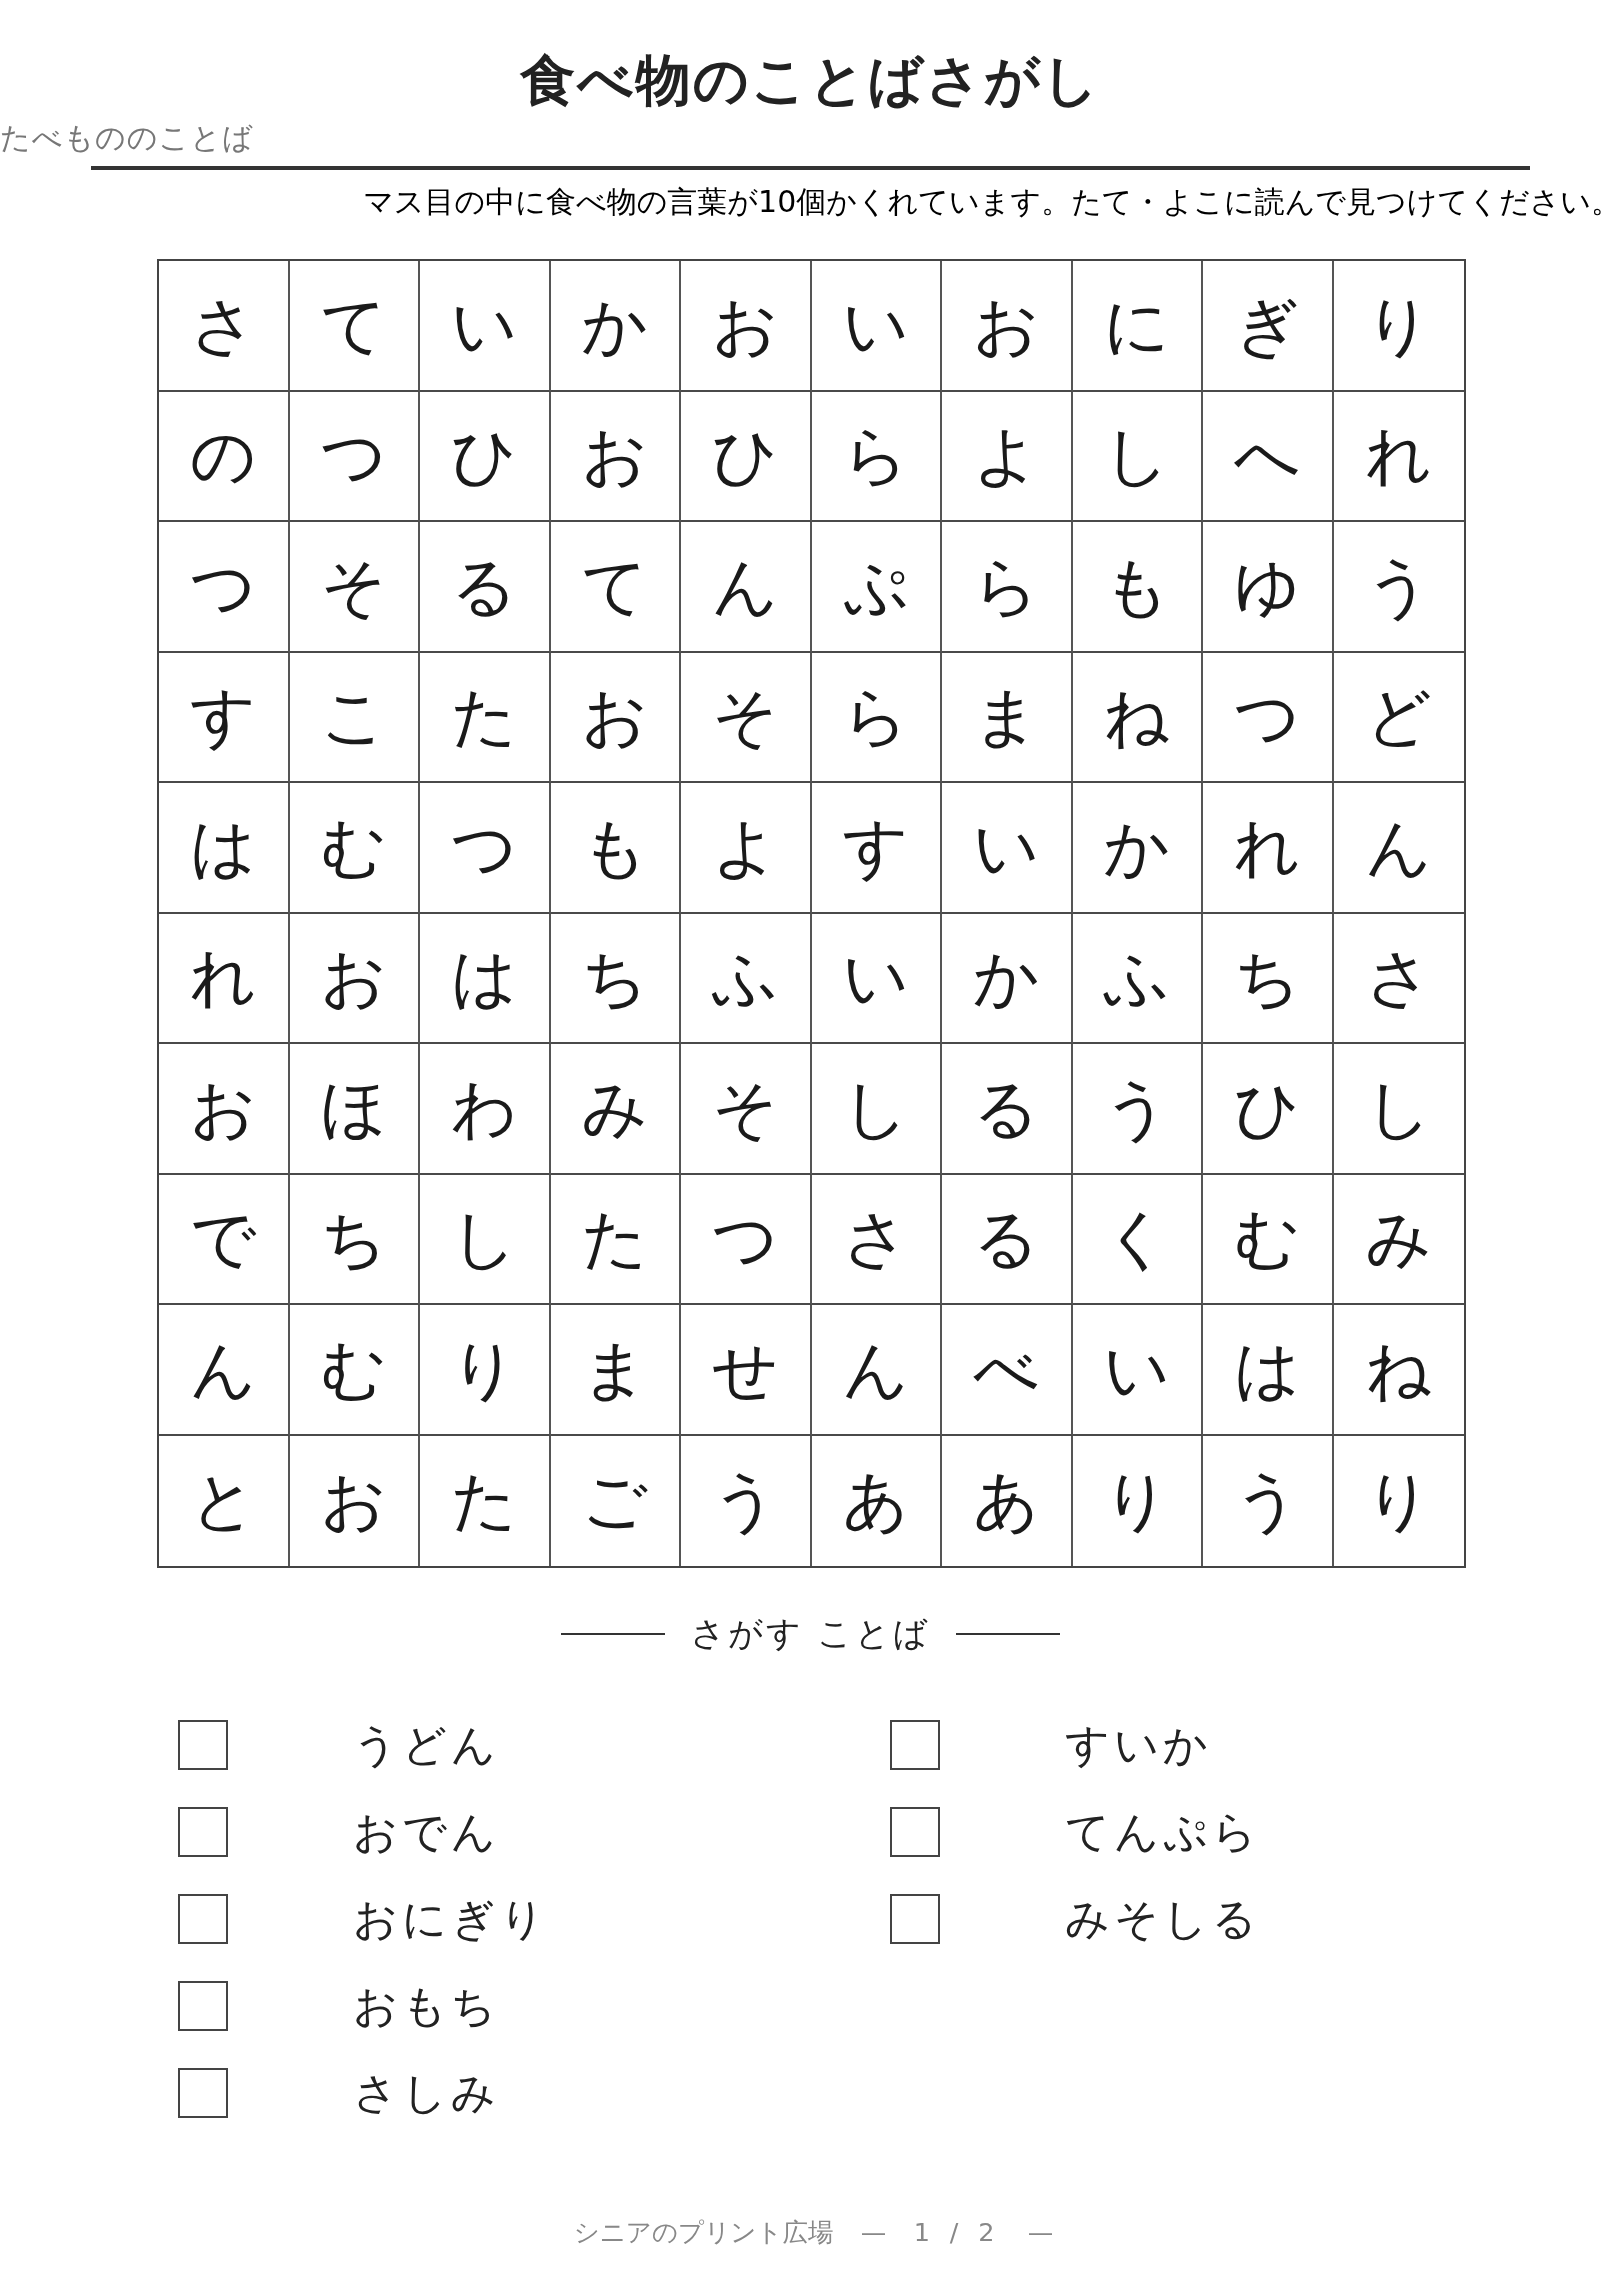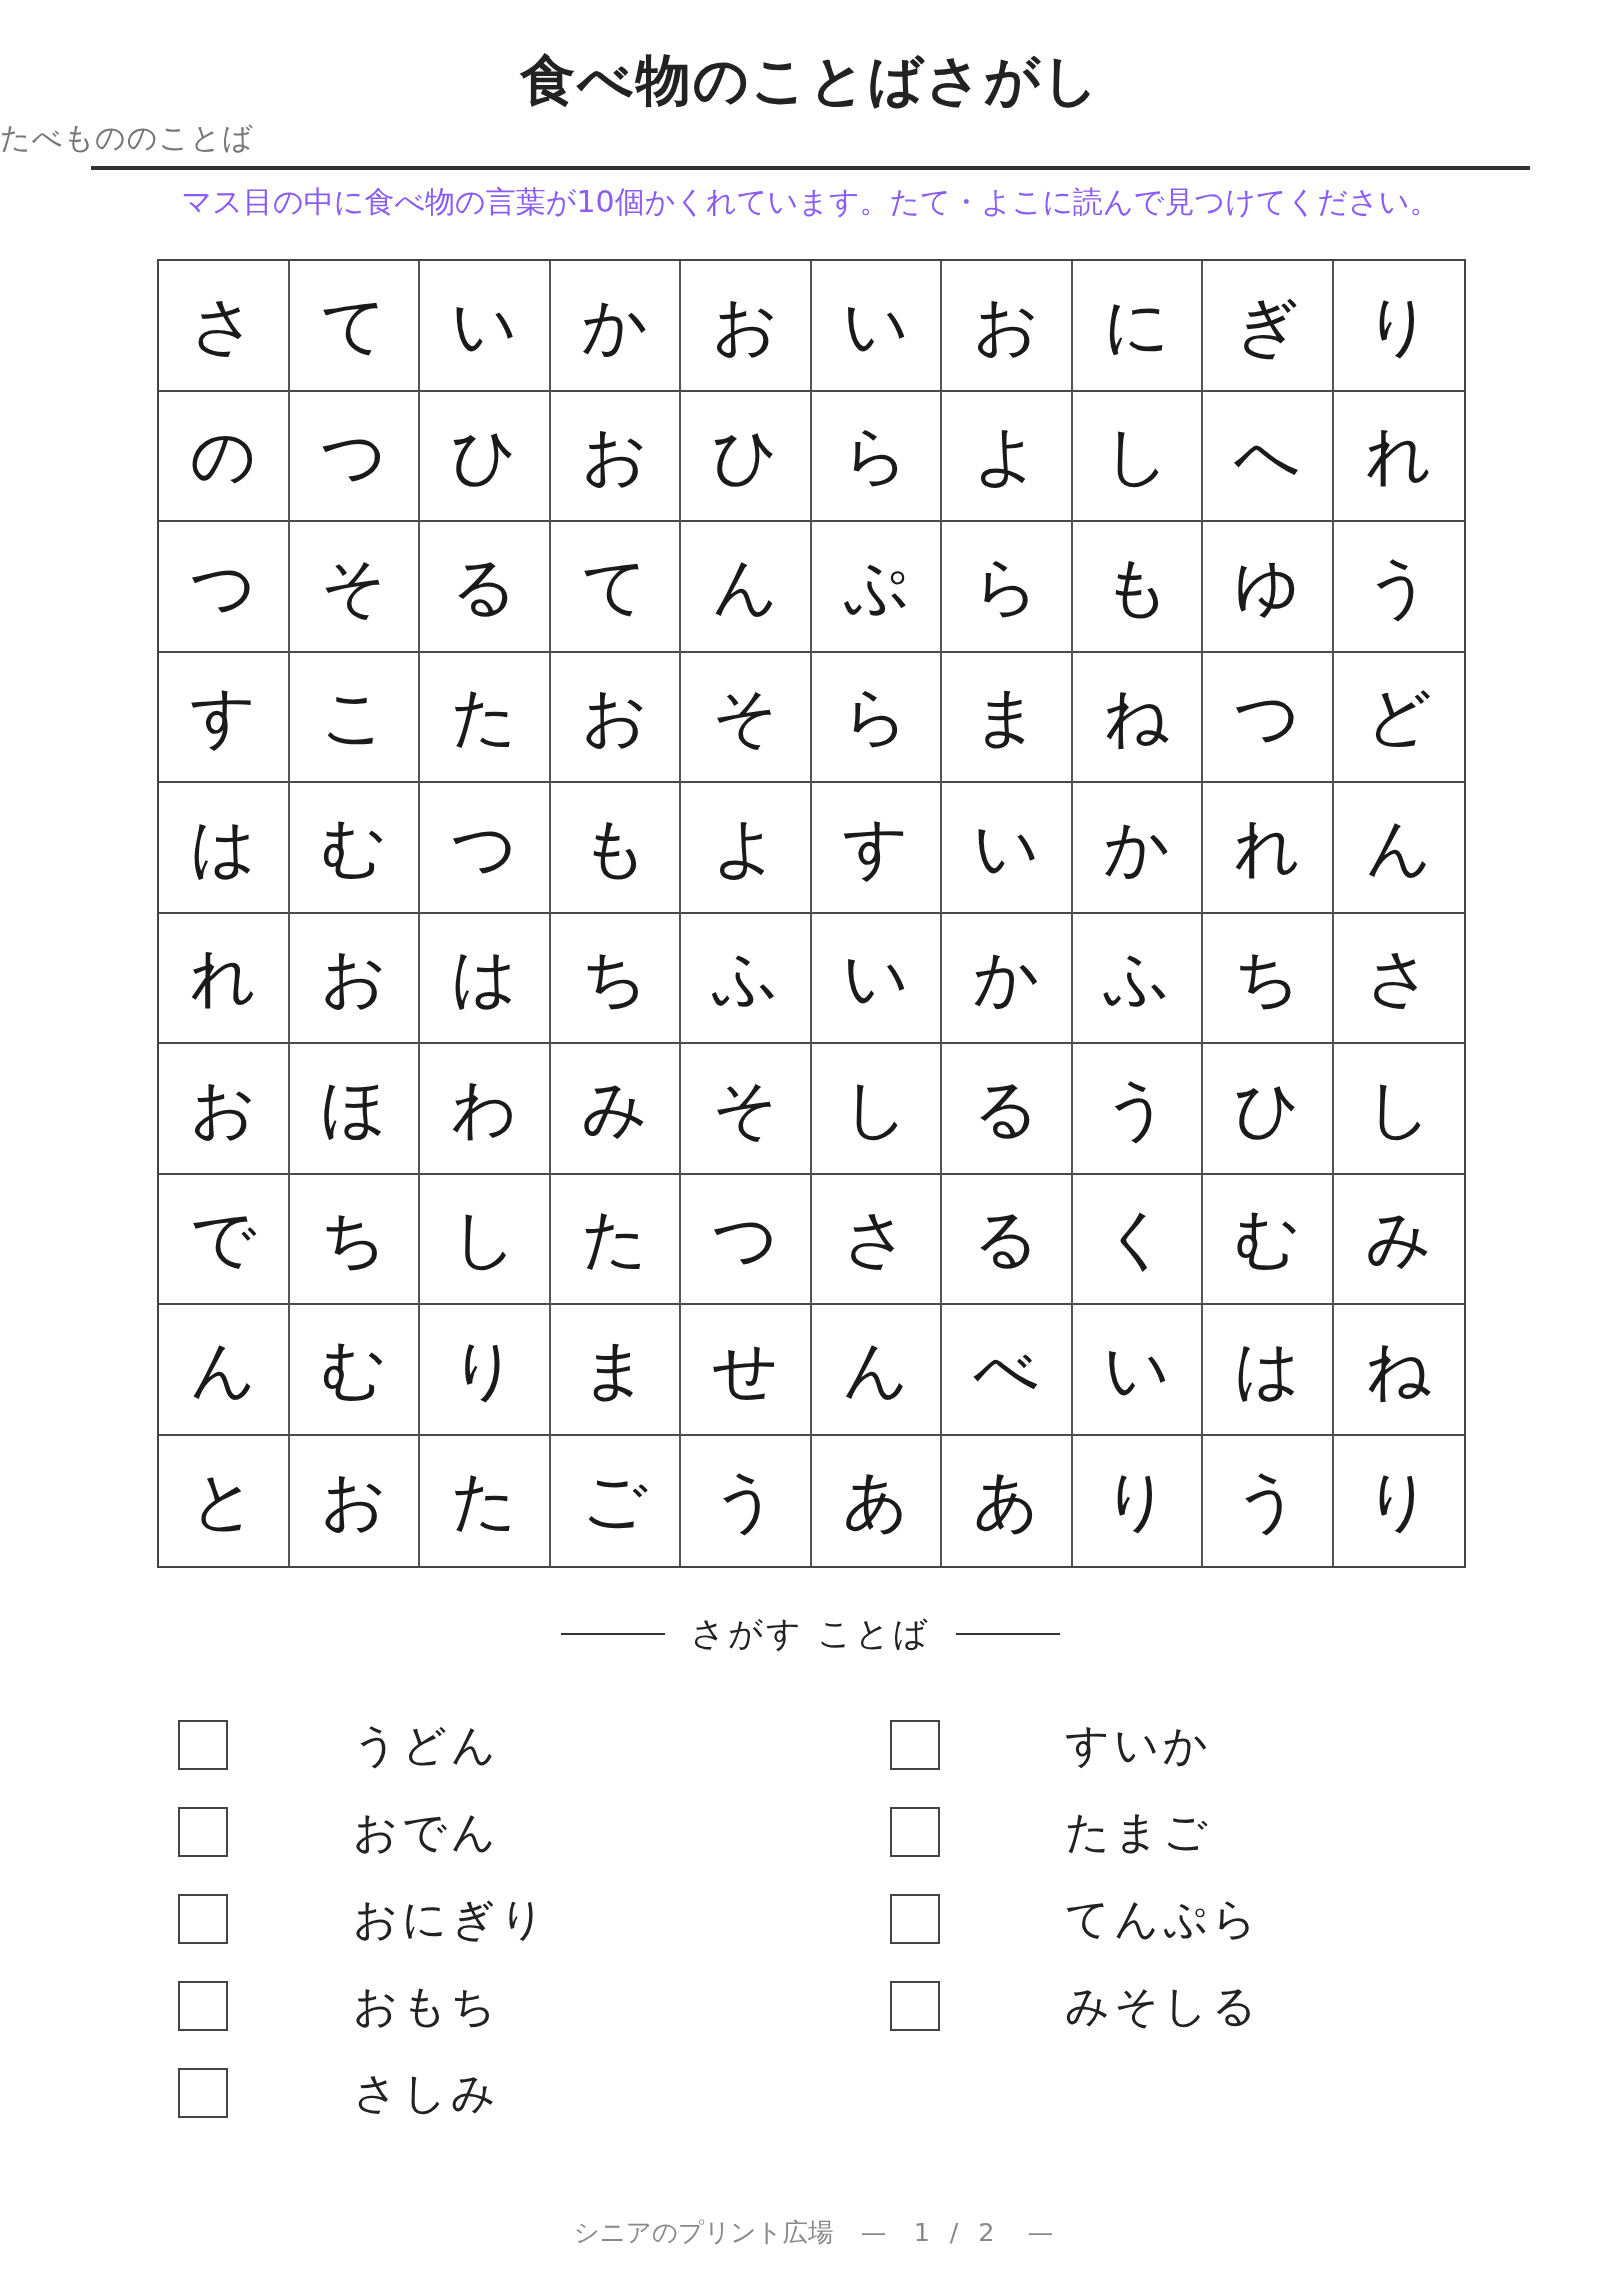--- a/index.html
+++ b/index.html
@@ -42,24 +42,24 @@
       left: 91px;
       width: 1439px;
       top: 166px;
       height: 3.9px;
       background: #333333;
     }
     .instructions {
       position: absolute;
       left: 0; right: 0;
       top: 180px;
-      text-align: center;
+      text-align: right;
       font-size: 30px;
       line-height: 43px;
-      color: #8b5cf6;
+      color: #000000;
       white-space: nowrap;
     }
     .grid {
       position: absolute;
       left: 157px;
       top: 259px;
       width: 1309px;
       height: 1309px;
       display: grid;
       grid-template-columns: repeat(10, 1fr);
@@ -284,24 +284,20 @@
     </div>
   </div>
 
   <div class="word-col right">
     <div class="word-item">
       <span class="checkbox"></span>
       <span class="word-label">すいか</span>
     </div>
     <div class="word-item">
       <span class="checkbox"></span>
-      <span class="word-label">たまご</span>
-    </div>
-    <div class="word-item">
-      <span class="checkbox"></span>
       <span class="word-label">てんぷら</span>
     </div>
     <div class="word-item">
       <span class="checkbox"></span>
       <span class="word-label">みそしる</span>
     </div>
   </div>
 
   <div class="footer">
     <span>シニアのプリント広場</span>

